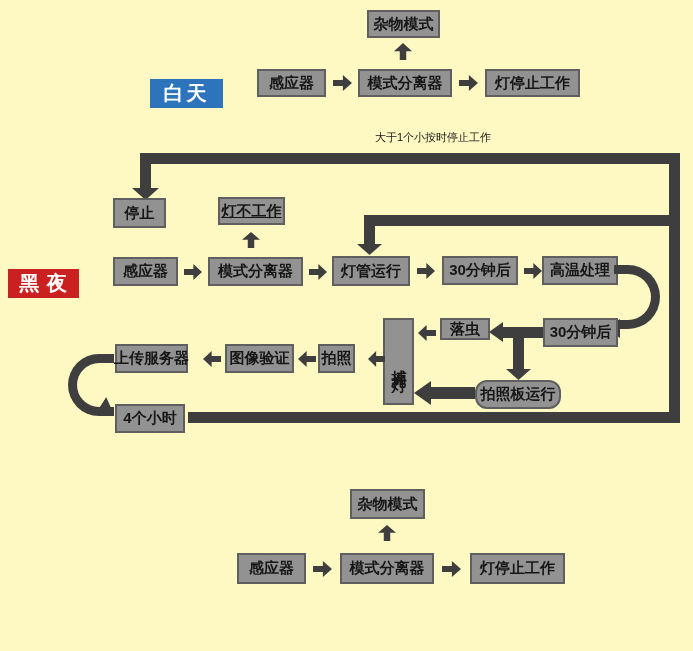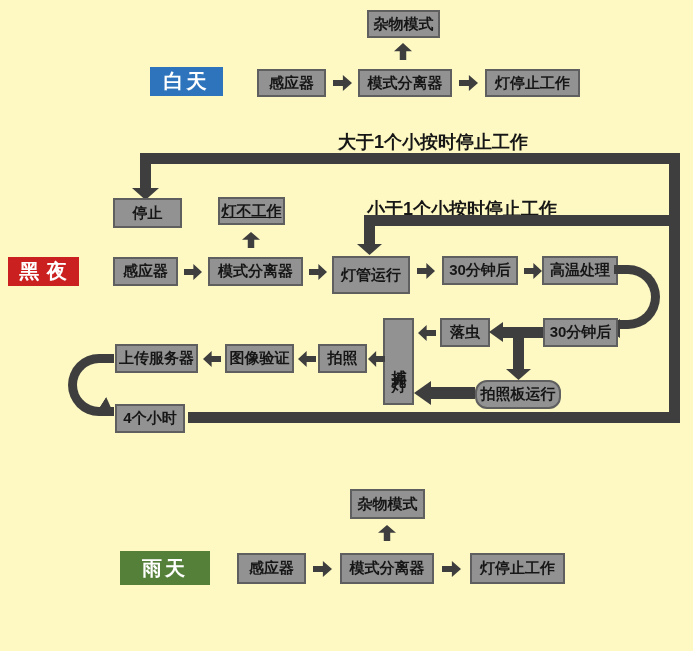--- a/index.html
+++ b/index.html
@@ -17,35 +17,36 @@
   }
   .node-v{
     writing-mode:vertical-rl; text-orientation:upright;
     letter-spacing:5px; padding-top:4px;
   }
   .tag{
     position:absolute; box-sizing:border-box;
     color:#ffffff; font-weight:700; font-size:20px; letter-spacing:3px;
     display:flex; align-items:center; justify-content:center;
     white-space:nowrap;
+    margin-top:12px;
   }
   .ln{ position:absolute; background:#3e3e3e; }
   .arr{ position:absolute; background:#3e3e3e; }
   .arr-r{ clip-path:polygon(0 32%,52% 32%,52% 0,100% 50%,52% 100%,52% 68%,0 68%); }
   .arr-l{ clip-path:polygon(100% 32%,48% 32%,48% 0,0 50%,48% 100%,48% 68%,100% 68%); }
   .arr-u{ clip-path:polygon(50% 0,100% 48%,68% 48%,68% 100%,32% 100%,32% 48%,0 48%); }
   .tri{ position:absolute; background:#3e3e3e; }
   .tri-down{ clip-path:polygon(0 0,100% 0,50% 100%); }
   .tri-left{ clip-path:polygon(100% 0,100% 100%,0 50%); }
   .tri-right{ clip-path:polygon(0 0,0 100%,100% 50%); }
   .curve{ position:absolute; box-sizing:border-box; border:9px solid #3e3e3e; }
   .curve-r{ border-left:none; border-radius:0 36px 36px 0; }
   .curve-l{ border-right:none; border-radius:36px 0 0 36px; }
   .flow-label{
-    position:absolute; color:#161616; font-weight:700; font-size:18px;
+    position:absolute; color:#161616; font-weight:400; font-size:11px;
     text-align:center; white-space:nowrap;
   }
   .caption{
     position:absolute; left:0; width:693px; text-align:center;
     font-family:"Liberation Serif","DejaVu Serif",serif;
     font-size:17px; color:#2b2b2b; letter-spacing:1px;
   }
 </style>
 </head>
 <body>
@@ -63,77 +64,75 @@
   <div class="node" style="left:485px;top:69px;width:95px;height:28px;">灯停止工作</div>
 
   <div class="flow-label" style="left:318px;top:130px;width:230px;">大于1个小按时停止工作</div>
 
   <div class="ln" style="left:140px;top:153px;width:540px;height:11px;"></div>
   <div class="ln" style="left:140px;top:153px;width:11px;height:36px;"></div>
   <div class="tri tri-down" style="left:132px;top:188px;width:27px;height:12px;"></div>
 
   <div class="ln" style="left:669px;top:153px;width:11px;height:270px;"></div>
 
-  <div class="flow-label" style="left:347px;top:197px;width:230px;">小于1个小按时停止工作</div>
 
   <div class="ln" style="left:364px;top:215px;width:316px;height:11px;"></div>
   <div class="ln" style="left:364px;top:215px;width:11px;height:30px;"></div>
   <div class="tri tri-down" style="left:357px;top:244px;width:25px;height:11px;"></div>
 
-  <div class="node" style="left:113px;top:198px;width:69px;height:30px;">停止</div>
+  <div class="node" style="left:113px;top:198px;width:53px;height:30px;">停止</div>
   <div class="node" style="left:218px;top:197px;width:67px;height:28px;text-decoration:underline;">灯不工作</div>
   <div class="arr arr-u" style="left:242px;top:232px;width:18px;height:16px;"></div>
 
   <div class="tag" style="left:8px;top:257px;width:71px;height:29px;background:#cb2020;letter-spacing:1px;">黑 夜</div>
   <div class="node" style="left:113px;top:257px;width:65px;height:29px;">感应器</div>
   <div class="arr arr-r" style="left:184px;top:264px;width:18px;height:16px;"></div>
   <div class="node" style="left:208px;top:257px;width:95px;height:29px;">模式分离器</div>
   <div class="arr arr-r" style="left:309px;top:264px;width:18px;height:16px;"></div>
-  <div class="node" style="left:332px;top:256px;width:78px;height:38px;">灯管运行</div>
+  <div class="node" style="left:332px;top:256px;width:78px;height:30px;">灯管运行</div>
   <div class="arr arr-r" style="left:417px;top:263px;width:18px;height:16px;"></div>
   <div class="node" style="left:442px;top:256px;width:76px;height:29px;">30分钟后</div>
   <div class="arr arr-r" style="left:524px;top:263px;width:18px;height:16px;"></div>
   <div class="node" style="left:542px;top:256px;width:76px;height:29px;">高温处理</div>
 
   <div class="curve curve-r" style="left:614px;top:265px;width:46px;height:64px;"></div>
   <div class="tri tri-left" style="left:606px;top:319px;width:14px;height:19px;"></div>
 
   <div class="node node-v" style="left:383px;top:318px;width:31px;height:87px;">捕光灯</div>
   <div class="arr arr-l" style="left:418px;top:325px;width:18px;height:16px;"></div>
-  <div class="node" style="left:440px;top:318px;width:50px;height:29px;">落虫</div>
+  <div class="node" style="left:440px;top:318px;width:50px;height:22px;">落虫</div>
   <div class="node" style="left:543px;top:318px;width:75px;height:29px;">30分钟后</div>
 
   <div class="tri tri-left" style="left:489px;top:322px;width:14px;height:20px;"></div>
   <div class="ln" style="left:501px;top:327px;width:42px;height:11px;"></div>
   <div class="ln" style="left:513px;top:327px;width:11px;height:44px;"></div>
   <div class="tri tri-down" style="left:506px;top:369px;width:25px;height:11px;"></div>
 
   <div class="node" style="left:475px;top:380px;width:86px;height:29px;border-radius:12px;">拍照板运行</div>
 
   <div class="ln" style="left:430px;top:387px;width:45px;height:12px;"></div>
   <div class="tri tri-left" style="left:414px;top:381px;width:17px;height:24px;"></div>
 
   <div class="arr arr-l" style="left:368px;top:351px;width:17px;height:16px;"></div>
-  <div class="node" style="left:318px;top:344px;width:49px;height:29px;">拍照</div>
+  <div class="node" style="left:318px;top:344px;width:37px;height:29px;">拍照</div>
   <div class="arr arr-l" style="left:298px;top:351px;width:18px;height:16px;"></div>
   <div class="node" style="left:225px;top:344px;width:69px;height:29px;">图像验证</div>
   <div class="arr arr-l" style="left:203px;top:351px;width:18px;height:16px;"></div>
-  <div class="node" style="left:115px;top:344px;width:83px;height:29px;">上传服务器</div>
+  <div class="node" style="left:115px;top:344px;width:73px;height:29px;">上传服务器</div>
 
   <div class="curve curve-l" style="left:68px;top:354px;width:46px;height:62px;"></div>
   <div class="tri tri-right" style="left:100px;top:399px;width:14px;height:19px;transform:rotate(32deg);"></div>
 
   <div class="node" style="left:115px;top:404px;width:70px;height:29px;">4个小时</div>
 
   <div class="ln" style="left:188px;top:412px;width:492px;height:11px;"></div>
 
   <div class="node" style="left:350px;top:489px;width:75px;height:30px;">杂物模式</div>
   <div class="arr arr-u" style="left:378px;top:525px;width:18px;height:16px;"></div>
 
-  <div class="tag" style="left:120px;top:551px;width:90px;height:34px;background:#55803a;">雨天</div>
   <div class="node" style="left:237px;top:553px;width:69px;height:31px;">感应器</div>
   <div class="arr arr-r" style="left:313px;top:561px;width:19px;height:16px;"></div>
   <div class="node" style="left:340px;top:553px;width:94px;height:31px;">模式分离器</div>
   <div class="arr arr-r" style="left:442px;top:561px;width:19px;height:16px;"></div>
   <div class="node" style="left:470px;top:553px;width:95px;height:31px;">灯停止工作</div>
 
 
 </div>
 
 </body></html>

